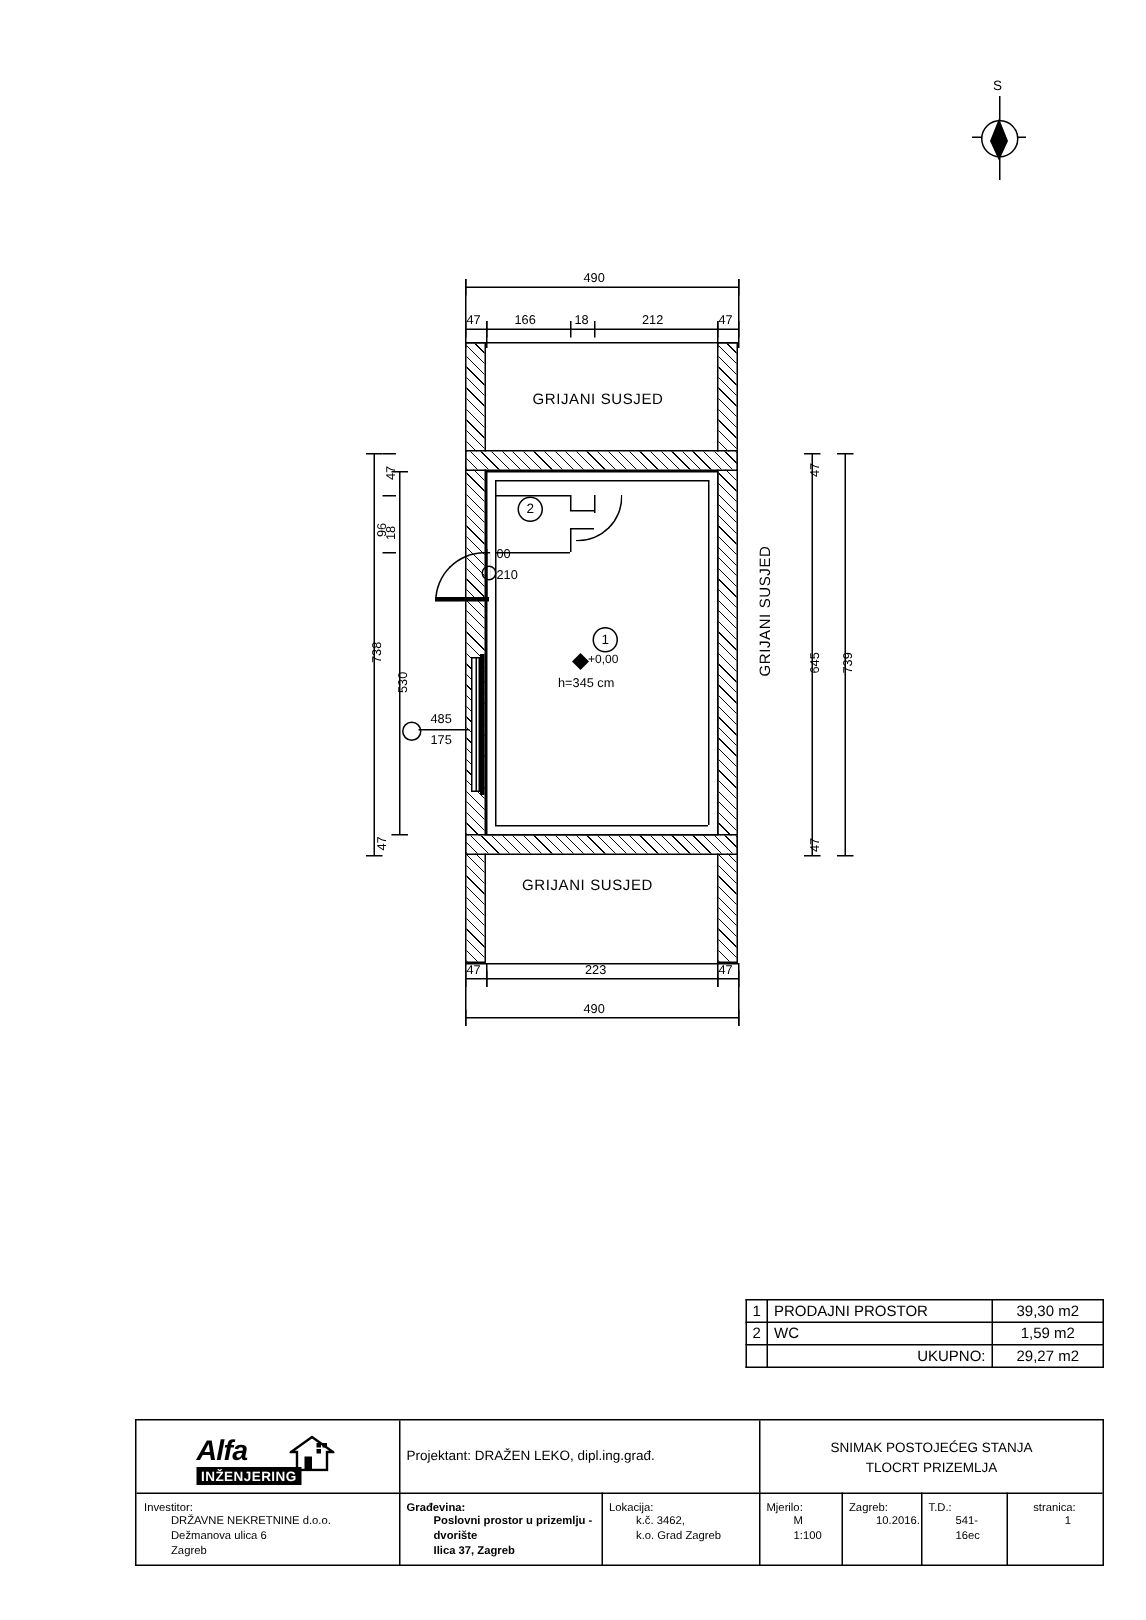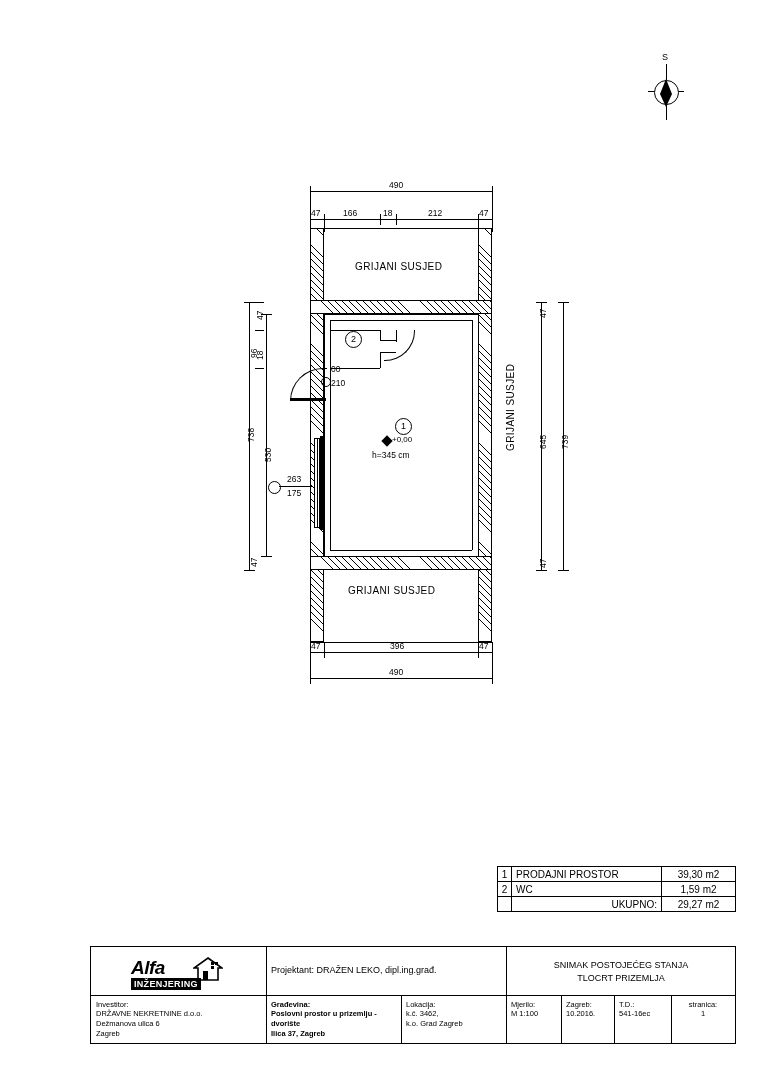--- a/index.html
+++ b/index.html
@@ -163,21 +163,21 @@
     width: 646px;
     height: 98px;
     border: 1px solid #000;
     box-sizing: border-box;
     font-size: 8px;
   }
   .tb-div-h { position: absolute; left: 0; top: 48px; width: 100%; height: 1px; background: #000; }
   .tb-cell { position: absolute; box-sizing: border-box; padding: 3px 4px; }
   .tb-vline { position: absolute; width: 1px; background: #000; }
   .tb-label { font-size: 7.5px; }
-  .tb-text { font-size: 7.5px; line-height: 10px; }
+  .tb-text { font-size: 7.5px; line-height: 10px; margin-left: 18px; }
   .tb-big { font-size: 9px; line-height: 13px; }
 
   
   .logo { position: absolute; left: 40px; top: 10px; width: 120px; height: 34px; }
   .logo .alfa {
     position: absolute; left: 0; top: 0;
     font-family: "Liberation Sans", sans-serif;
     font-size: 19px; font-weight: bold; font-style: italic;
     letter-spacing: -0.5px;
   }
@@ -242,21 +242,21 @@
     <div class="line-h" style="left:290px; top:398px; width:36px; height:3px; background:#000;"></div>
     <div class="abs" style="left:290px; top:368px; width:36px; height:32px; border-left:1px solid #000; border-top:1px solid #000; border-radius:36px 0 0 0;"></div>
     <div class="line-v" style="left:324px; top:366px; height:32px;"></div>
 
     <div class="abs" style="left:314px; top:438px; width:6px; height:90px; background:#fff; border:1px solid #000; box-sizing:border-box;"></div>
     <div class="line-v" style="left:317px; top:438px; height:90px;"></div>
     <div class="abs" style="left:320px; top:436px; width:3px; height:94px; background:#000;"></div>
 
     <div class="abs" style="left:268px; top:481px; width:11px; height:11px; border:1px solid #000; border-radius:50%;"></div>
     <div class="line-h" style="left:279px; top:486px; width:34px;"></div>
-    <div class="dim-text" style="left:287px; top:474px;">263</div>
+    <div class="dim-text" style="left:287px; top:474px;">485</div>
     <div class="dim-text" style="left:287px; top:488px;">175</div>
 
     <div class="dim-text" style="left:331px; top:364px;">00</div>
     <div class="dim-text" style="left:331px; top:378px;">210</div>
     <div class="abs" style="left:321px; top:377px; width:8px; height:8px; border:1px solid #000; border-radius:50%;"></div>
 
     <div class="room-label" style="left:355px; top:261px;">GRIJANI SUSJED</div>
     <div class="room-label" style="left:348px; top:585px;">GRIJANI SUSJED</div>
     <div class="room-label rot" style="left:505px; top:451px;">GRIJANI SUSJED</div>
 
@@ -289,21 +289,21 @@
     <div class="line-v" style="left:492px; top:186px; height:46px;"></div>
     <div class="line-v" style="left:324px; top:214px; height:18px;"></div>
     <div class="line-v" style="left:478px; top:214px; height:18px;"></div>
 
     <div class="line-h" style="left:310px; top:652px; width:182px;"></div>
     <div class="line-v" style="left:310px; top:647px; height:11px;"></div>
     <div class="line-v" style="left:324px; top:647px; height:11px;"></div>
     <div class="line-v" style="left:478px; top:647px; height:11px;"></div>
     <div class="line-v" style="left:492px; top:647px; height:11px;"></div>
     <div class="dim-text" style="left:311px; top:641px;">47</div>
-    <div class="dim-text" style="left:390px; top:641px;">396</div>
+    <div class="dim-text" style="left:390px; top:641px;">223</div>
     <div class="dim-text" style="left:479px; top:641px;">47</div>
 
     <div class="line-h" style="left:310px; top:678px; width:182px;"></div>
     <div class="line-v" style="left:310px; top:673px; height:11px;"></div>
     <div class="line-v" style="left:492px; top:673px; height:11px;"></div>
     <div class="dim-text" style="left:389px; top:667px;">490</div>
 
     <div class="line-v" style="left:310px; top:642px; height:42px;"></div>
     <div class="line-v" style="left:492px; top:642px; height:42px;"></div>
     <div class="line-v" style="left:324px; top:642px; height:16px;"></div>

